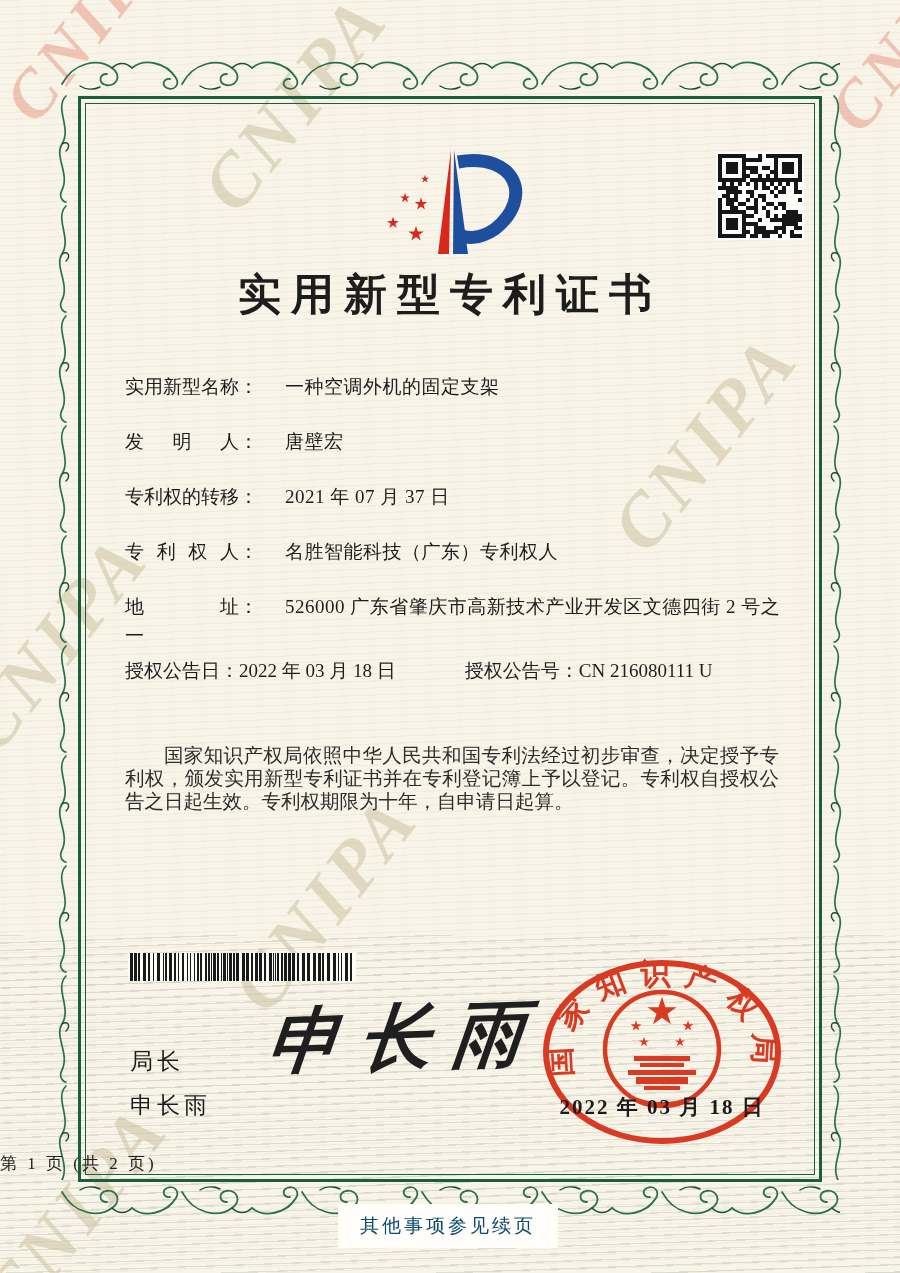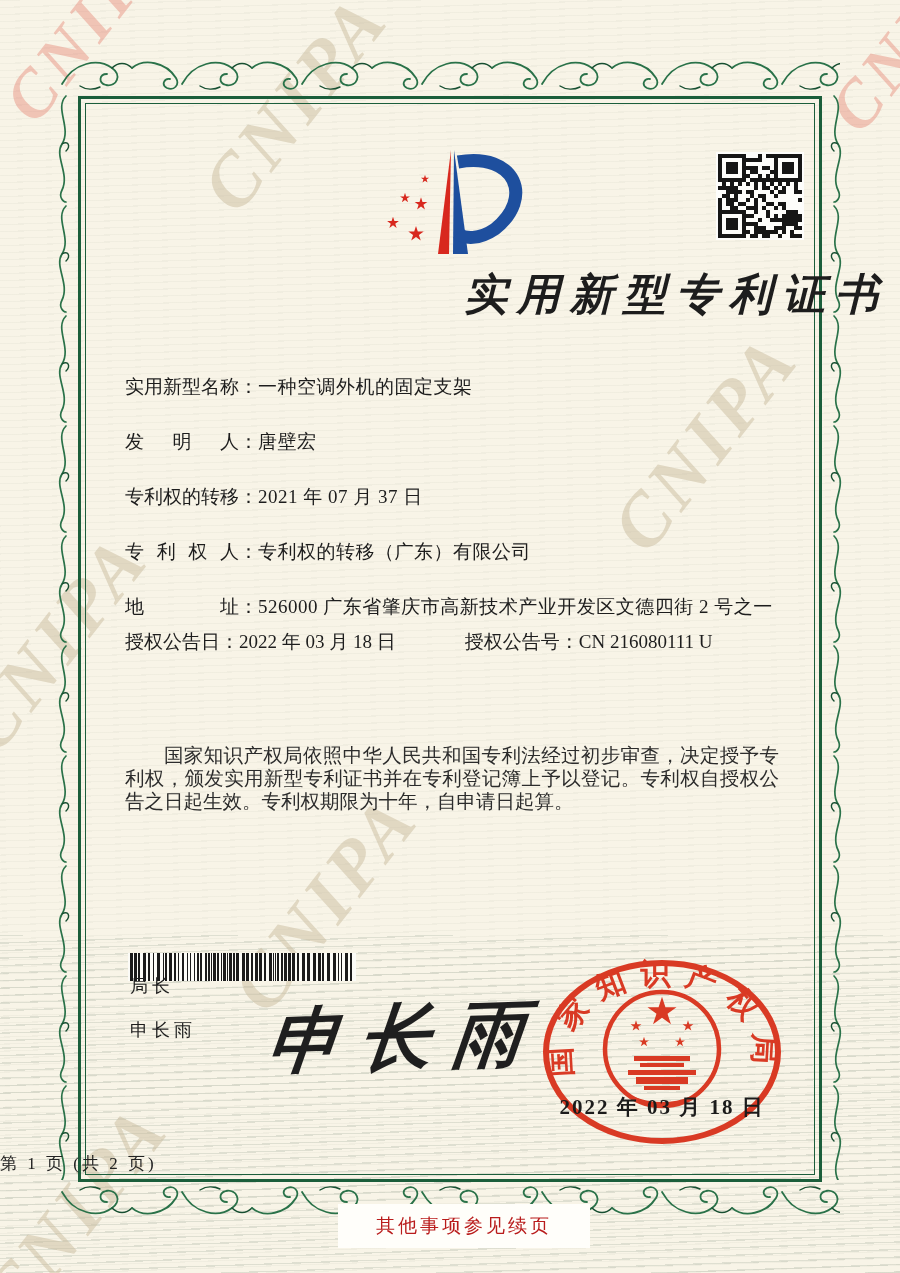--- a/index.html
+++ b/index.html
@@ -22,51 +22,51 @@
       border:1px solid #1b5e3b;z-index:1;box-sizing:border-box;}
   .orn{position:absolute;z-index:1;}
   
   .content{position:absolute;inset:0;z-index:2;}
   .cert-no{position:absolute;left:113px;top:153px;font-size:18px;letter-spacing:2.5px;}
   .logo{position:absolute;left:358px;top:146px;}
   .qr{position:absolute;left:716px;top:152px;display:grid;
       grid-template-columns:repeat(21,4px);grid-template-rows:repeat(21,4px);background:#fdfdfb;padding:2px;}
   .qr-cell{width:4px;height:4px;}
   .qr-cell.dark{background:#161616;}
-  .title{position:absolute;left:0;right:12px;top:266px;text-align:right;font-size:43px;
-      font-weight:700;letter-spacing:10px;font-style:italic;}
+  .title{position:absolute;left:0;right:0;top:266px;text-align:center;font-size:43px;
+      font-weight:700;letter-spacing:10px;}
   .fields{position:absolute;left:125px;top:372px;width:656px;font-size:19px;}
   .field-row{margin-bottom:26px;line-height:29px;}
   .field-row.addr{margin-bottom:6px;}
   .flabel{display:inline-block;width:114px;text-align:justify;text-align-last:justify;vertical-align:top;}
-  .fvalue{letter-spacing:0.5px;}
+  .fvalue{letter-spacing:0.5px;margin-left:27px;}
   .grant-row{line-height:29px;font-family:Liberation Serif, serif;}
   .grant-pair{display:inline-block;}
   .grant-pair.first{width:335px;}
   .body-text{position:absolute;left:125px;top:744px;width:654px;font-size:19.5px;}
   .body-text p{margin:0;line-height:23px;text-indent:2em;text-align:justify;
       font-family:"DejaVu Serif","Liberation Serif",serif;color:#2c2c2c;}
   .barcode{position:absolute;left:128px;top:953px;width:228px;height:28px;background:#fbfbf7;}
   .barcode .bar{position:absolute;top:0;height:28px;background:#1a1a1a;}
-  .sign-block{position:absolute;left:130px;top:964px;font-size:18px;line-height:44px;letter-spacing:4px;}
+  .sign-block{position:absolute;left:130px;top:1040px;font-size:23px;line-height:44px;letter-spacing:4px;}
   .sign-script{position:absolute;left:268px;top:990px;font-size:72px;font-weight:600;color:#1f1f1f;
       letter-spacing:20px;transform:rotate(-2deg) skewX(-8deg);font-style:italic;white-space:nowrap;}
   .seal{position:absolute;left:532px;top:952px;}
   .seal-ring{fill:none;stroke:#d93a24;stroke-width:6;}
   .seal-text{font-size:30px;font-weight:700;fill:#d93a24;letter-spacing:13px;
       font-family:"Liberation Serif",serif;}
   .em-ring{fill:none;stroke:#d93a24;stroke-width:4.5;}
   .em-fill{fill:#d93a24;}
   .em-stroke{fill:none;stroke:#d93a24;stroke-width:4;}
   .seal-date{font-size:21px;fill:#1b1b1b;letter-spacing:2px;font-weight:600;
       font-family:"Liberation Serif",serif;}
   .page-num{position:absolute;left:0;right:0;top:1152px;text-align:left;font-size:17px;
       letter-spacing:3px;color:#222;}
-  .note-box{position:absolute;left:338px;top:1204px;width:252px;height:44px;background:#fffefa;
-      display:flex;align-items:center;justify-content:center;font-size:19px;letter-spacing:3px;color:#b91c1c;}
+  .note-box{position:absolute;left:338px;top:1204px;width:220px;height:44px;background:#fffefa;
+      display:flex;align-items:center;justify-content:center;font-size:19px;letter-spacing:3px;color:#0c4a6e;}
   .logo-star{fill:#d8281e;}
 </style>
 </head>
 <body>
 
 <div class="page">
 
   <svg width="0" height="0" style="position:absolute" aria-hidden="true">
     <defs>
       <symbol id="star" viewBox="-1.05 -1.05 2.1 2.1">
@@ -579,21 +579,21 @@
       <div class="field-row">
         <span class="flabel">实用新型名称</span><span>：</span><span class="fvalue">一种空调外机的固定支架</span>
       </div>
       <div class="field-row">
         <span class="flabel">发明人</span><span>：</span><span class="fvalue">唐壁宏</span>
       </div>
       <div class="field-row">
         <span class="flabel">专利权的转移</span><span>：</span><span class="fvalue">2021 年 07 月 37 日</span>
       </div>
       <div class="field-row">
-        <span class="flabel">专利权人</span><span>：</span><span class="fvalue">专利权的转移（广东）有限公司</span>
+        <span class="flabel">专利权人</span><span>：</span><span class="fvalue">名胜智能科技（广东）专利权人</span>
       </div>
       <div class="field-row addr">
         <span class="flabel">地址</span><span>：</span><span class="fvalue">526000 广东省肇庆市高新技术产业开发区文德四街 2 号之一</span>
       </div>
       <div class="grant-row">
         <span class="grant-pair first"><span>授权公告日：</span><span>2022 年 03 月 18 日</span></span>
         <span class="grant-pair"><span>授权公告号：</span><span>CN 216080111 U</span></span>
       </div>
     </div>
 

